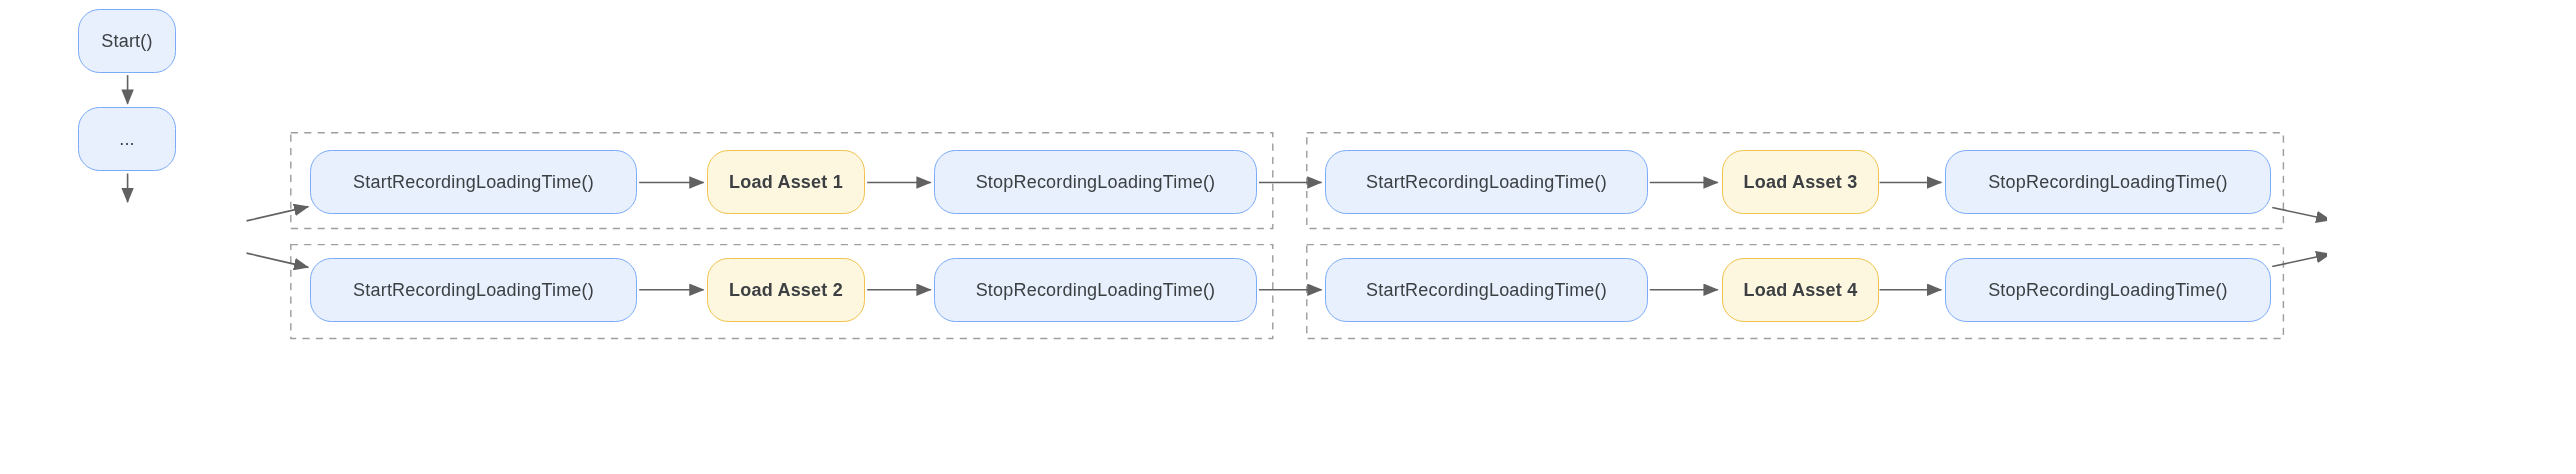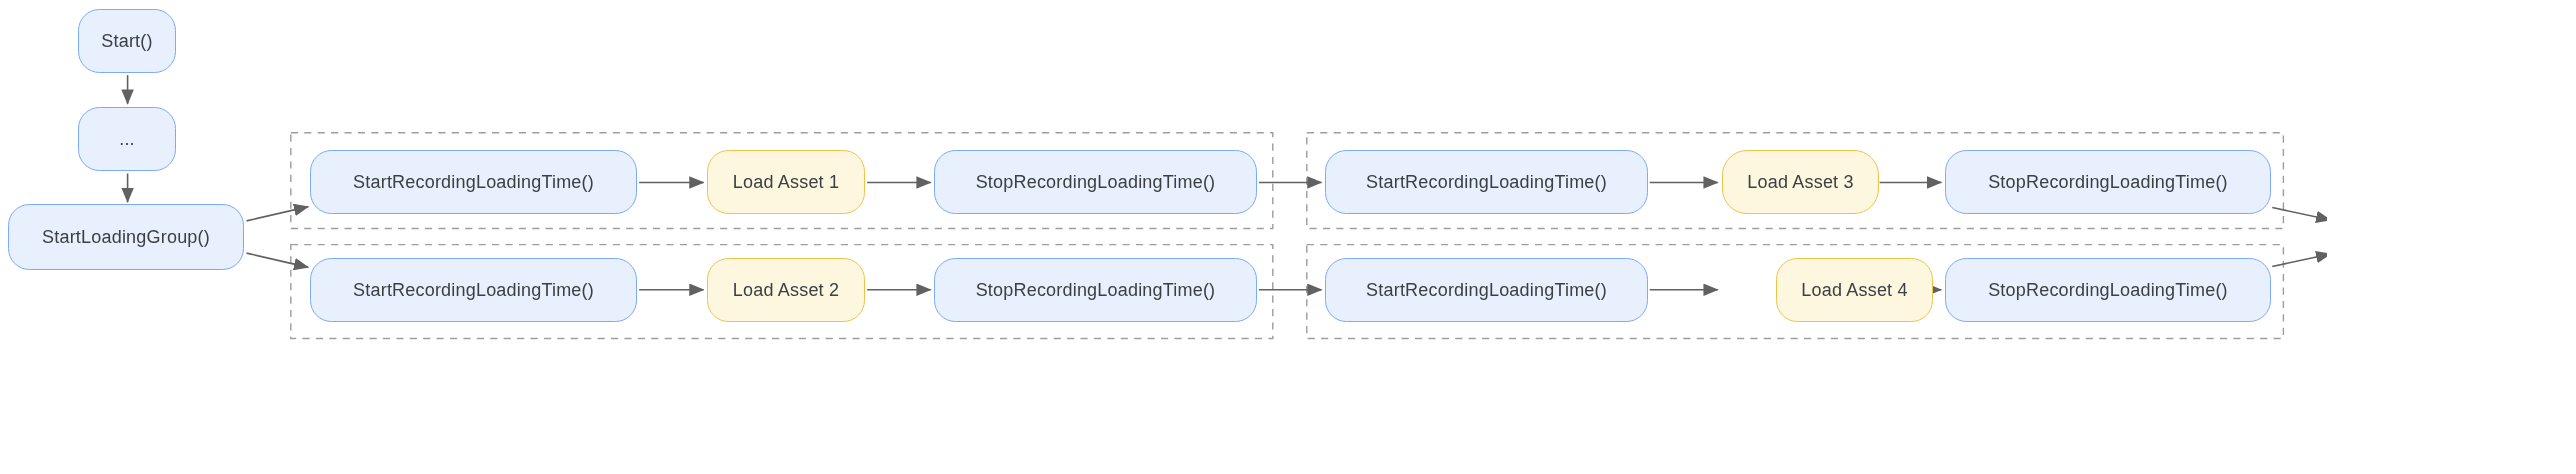--- a/index.html
+++ b/index.html
@@ -40,20 +40,21 @@
     font-size: 18px;
     letter-spacing: 0.2px;
     color: var(--label-text, #3C4043);
     background: var(--process-fill, #E8F0FE);
     border: 1.8px solid var(--process-border, #7BAAF7);
     z-index: 2;
   }
   .node.asset {
     background: var(--asset-fill, #FEF7E0);
     border-color: var(--asset-border, #F0C24B);
+    font-weight: bold;
   }
 </style>
 </head>
 <body>
 
 <div id="canvas">
 
   <svg id="wires" viewBox="0 0 2879 530" xmlns="http://www.w3.org/2000/svg">
     <defs>
       <marker id="ah" viewBox="0 0 17 14" refX="16" refY="7" markerWidth="17" markerHeight="14" markerUnits="userSpaceOnUse" orient="auto">
@@ -85,23 +86,20 @@
     <line class="edge-line" marker-end="url(#ah)" x1="2741" y1="304" x2="2741" y2="336"></line>
     <line class="edge-line" marker-end="url(#ah)" x1="2741" y1="414" x2="2741" y2="446"></line>
   </svg>
 
   <div class="node" style="left:78px;top:9px;width:98px;height:64px;">
     <span>Start()</span>
   </div>
   <div class="node" style="left:78px;top:107px;width:98px;height:64px;">
     <span>...</span>
   </div>
-  <div class="node" style="left:8px;top:204px;width:236px;height:66px;">
-    <span>StartLoadingGroup()</span>
-  </div>
 
   <div class="node" style="left:310px;top:150px;width:327px;height:64px;">
     <span>StartRecordingLoadingTime()</span>
   </div>
   <div class="node asset" style="left:707px;top:150px;width:158px;height:64px;">
     <span>Load Asset 1</span>
   </div>
   <div class="node" style="left:934px;top:150px;width:323px;height:64px;">
     <span>StopRecordingLoadingTime()</span>
   </div>
@@ -112,31 +110,31 @@
   <div class="node asset" style="left:707px;top:258px;width:158px;height:64px;justify-content:center;">
     <span>Load Asset 2</span>
   </div>
   <div class="node" style="left:934px;top:258px;width:323px;height:64px;">
     <span>StopRecordingLoadingTime()</span>
   </div>
 
   <div class="node" style="left:1325px;top:150px;width:323px;height:64px;">
     <span>StartRecordingLoadingTime()</span>
   </div>
-  <div class="node asset" style="left:1722px;top:150px;width:157px;height:64px;border-radius:25px;">
+  <div class="node asset" style="left:1722px;top:150px;width:157px;height:64px;">
     <span>Load Asset 3</span>
   </div>
   <div class="node" style="left:1945px;top:150px;width:326px;height:64px;">
     <span>StopRecordingLoadingTime()</span>
   </div>
 
   <div class="node" style="left:1325px;top:258px;width:323px;height:64px;">
     <span>StartRecordingLoadingTime()</span>
   </div>
-  <div class="node asset" style="left:1776px;top:258px;width:157px;height:64px;">
+  <div class="node asset" style="left:1722px;top:258px;width:157px;height:64px;border-radius:22px;">
     <span>Load Asset 4</span>
   </div>
   <div class="node" style="left:1945px;top:258px;width:326px;height:64px;">
     <span>StopRecordingLoadingTime()</span>
   </div>
 
   <div class="node" style="left:2404px;top:302px;width:94px;height:66px;">
     <span>...</span>
   </div>
 

